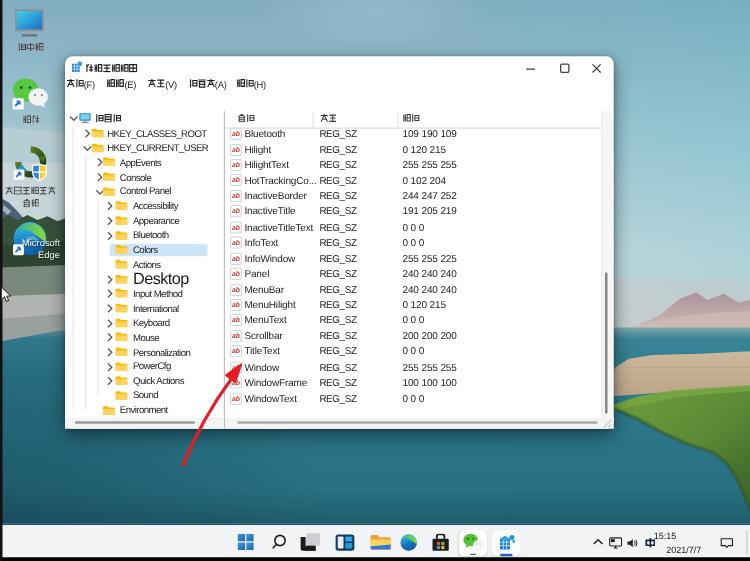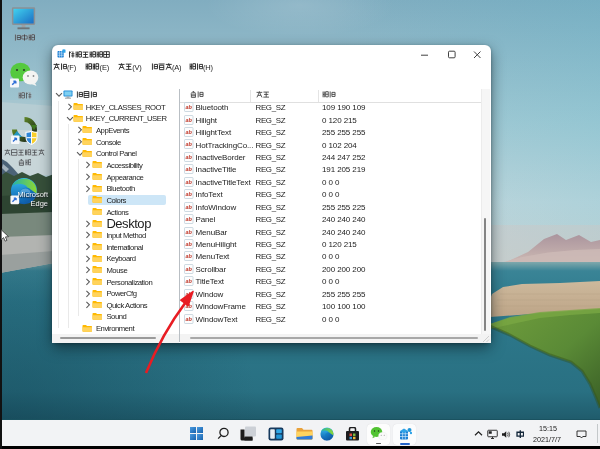--- a/index.html
+++ b/index.html
@@ -650,21 +650,21 @@
 </svg>
 <svg class="abs" style="left:501px;top:429.5px" width="10" height="9" viewBox="0 0 20 18">
 <path d="M2 6.5 L6 6.5 L10.5 2.5 L10.5 15.5 L6 11.5 L2 11.5 Z" fill="#1f1f1f"></path>
 <path d="M13 5.5 Q15.5 9 13 12.5 M15.5 3.5 Q19 9 15.5 14.5" fill="none" stroke="#1f1f1f" stroke-width="1.5"></path>
 </svg>
 <div style="position:absolute;left:515.5px;top:429.5px;">
       <svg width="8.6" height="8.6" viewBox="0 0 8.60 8.6" style="display:block">
         <path d="M1.03 2.24h6.54v3.96h-6.54Z M4.30 0.34V8.26" fill="none" stroke="#14273a" stroke-width="1.34"></path>
       </svg>
     </div>
-<div class="abs lat" style="left:523px;top:423.8px;width:34px;text-align:right;font-size:7.2px;color:#1a1a1a">15:15</div>
+<div class="abs lat" style="left:523px;top:423.8px;width:34px;text-align:left;font-size:7.2px;color:#1a1a1a">15:15</div>
 <div class="abs lat" style="left:523px;top:435px;width:38px;text-align:right;font-size:7.2px;color:#1a1a1a">2021/7/7</div>
 <svg class="abs" style="left:575.5px;top:429.5px" width="11" height="10" viewBox="0 0 22 20">
 <path d="M2 2 L20 2 L20 13 L13.5 13 L11 16 L8.5 13 L2 13 Z" fill="none" stroke="#1f1f1f" stroke-width="1.8" stroke-linejoin="round"></path>
 </svg>
 <div class="abs" style="left:596.5px;top:424px;width:1px;height:19px;background:#c4c8ca"></div>
 <div class="abs" style="left:0;top:446px;width:600px;height:3px;background:#000"></div>
 <div class="abs" style="left:0;top:0;width:1.5px;height:449px;background:#111"></div>
 <svg class="abs" style="left:0px;top:229px" width="10" height="14" viewBox="0 0 12 16">
 <path d="M1.5 0.5 L1.5 12.5 L4.3 9.9 L6.1 14.2 L8.3 13.3 L6.5 9.1 L10.3 8.8 Z" fill="#fff" stroke="#3a3a3a" stroke-width="1"></path>
 </svg>

